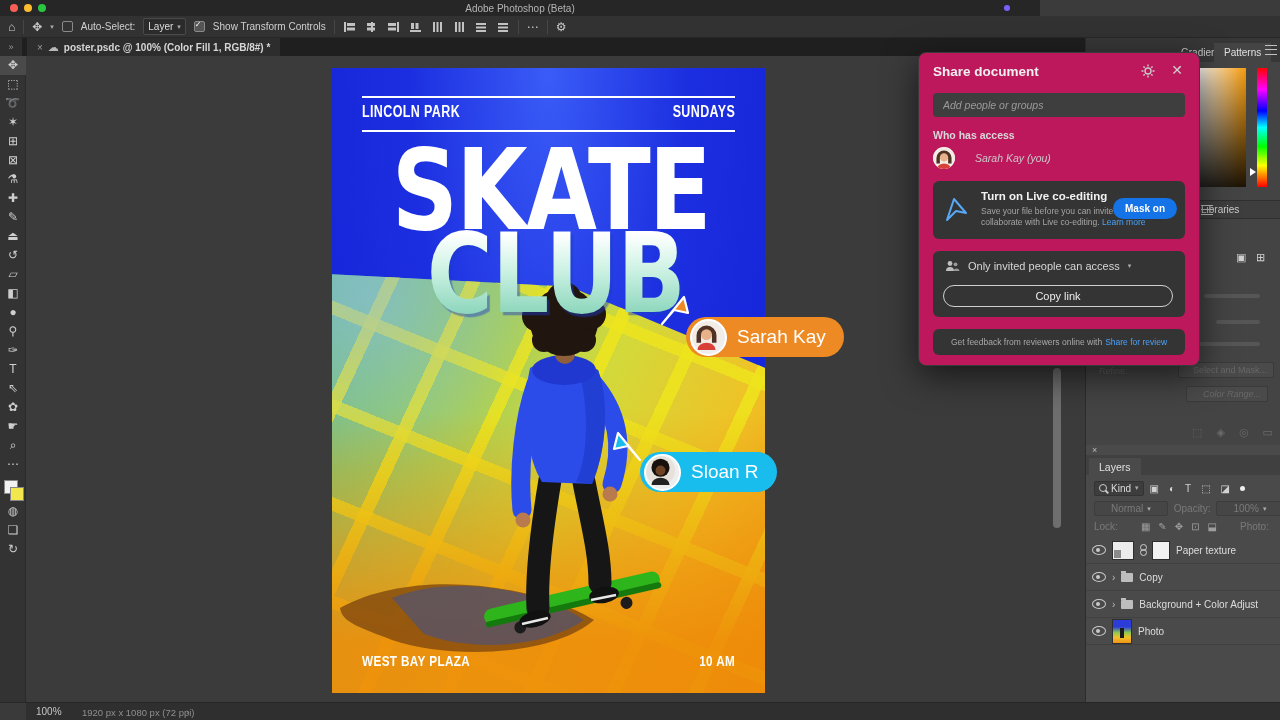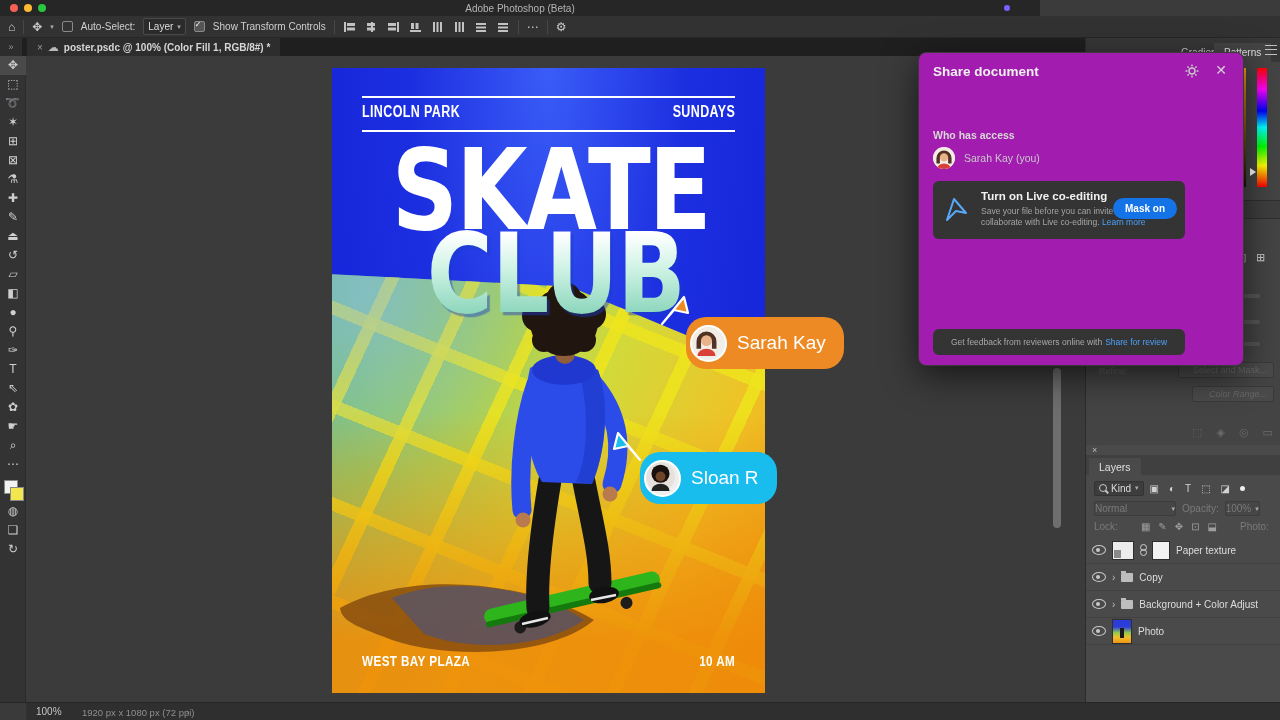--- a/index.html
+++ b/index.html
@@ -83,21 +83,21 @@
   .cond.r{transform-origin:right;}
   .headline{position:absolute;top:74px;left:4px;right:0;text-align:center;font-family:"DejaVu Sans",sans-serif;font-weight:bold;color:#fff;}
   .skate{font-size:100px;line-height:.88;letter-spacing:-2px;display:inline-block;transform:scale(.92,1.12);transform-origin:center top;}
   .club{font-size:100px;line-height:.88;letter-spacing:-1px;display:inline-block;transform:scale(.9,1.1) translateX(6px);transform-origin:center top;margin-top:-4px;
         background:linear-gradient(180deg,#ffffff 8%,#cdf2e4 45%,#7fd0b4 100%);-webkit-background-clip:text;background-clip:text;color:transparent;
         text-shadow:none;filter:drop-shadow(3px 3px 0 rgba(27,60,200,.45));}
   .pfooter{position:absolute;bottom:24px;left:30px;right:30px;display:flex;justify-content:space-between;color:#fff;font-size:15px;font-weight:bold;}
   .skater{position:absolute;inset:0;}
 
   
-  .pill{position:absolute;height:52px;border-radius:20px;display:flex;align-items:center;gap:10px;padding-left:4px;padding-right:18px;color:#fff;
+  .pill{position:absolute;height:40px;border-radius:20px;display:flex;align-items:center;gap:10px;padding-left:4px;padding-right:18px;color:#fff;
         font-size:19px;box-sizing:border-box;}
   .pill .av{width:33px;height:33px;border-radius:50%;border:2px solid #fff;overflow:hidden;background:#eee;flex:0 0 auto;}
   .pill.sarah{left:686px;top:317px;background:#ED8A23;}
   .pill.sloan{left:640px;top:452px;background:#18BDEE;}
   .cursor{position:absolute;width:34px;height:34px;}
   .cursor.sarah{left:658px;top:294px;}
   .cursor.sloan{left:610px;top:430px;}
 
   
   .rightcol{left:1085px;top:38px;width:195px;height:664px;background:#444;border-left:1px solid #2c2c2c;box-sizing:border-box;}
@@ -126,21 +126,21 @@
   .lp-close{position:absolute;left:6px;top:0px;color:#bbb;font-size:9px;}
   .lp-tabrow{position:absolute;left:0;top:10px;width:195px;height:20px;background:#404040;}
   .lp-tab{position:absolute;left:3px;top:3px;background:#4a4a4a;color:#e0e0e0;padding:3px 10px 4px;font-size:10.5px;}
   .lp-filter{position:absolute;left:0;top:34px;width:195px;height:18px;display:flex;align-items:center;gap:6px;padding-left:8px;box-sizing:border-box;}
   .kindbox{background:#3d3d3d;border:1px solid #333;border-radius:2px;height:13px;display:flex;align-items:center;gap:4px;padding:0 4px;color:#ddd;}
   .mag{width:6px;height:6px;border:1.5px solid #c9c9c9;border-radius:50%;position:relative;display:inline-block;}
   .mag::after{content:"";position:absolute;width:4px;height:1.5px;background:#c9c9c9;transform:rotate(45deg);right:-3px;bottom:-1px;}
   .fico{color:#d2d2d2;font-size:10px;}
   .pin{width:5px;height:5px;border-radius:50%;background:#eee;margin-left:4px;}
   .lp-blend{position:absolute;left:0;top:56px;width:195px;display:flex;align-items:center;gap:6px;padding-left:8px;box-sizing:border-box;color:#7a7a7a;}
-  .dimbox{background:#464646;border:1px solid #3c3c3c;border-radius:2px;color:#7a7a7a;height:13px;display:flex;align-items:center;gap:4px;padding:0 0;}
+  .dimbox{background:#464646;border:1px solid #3c3c3c;border-radius:2px;color:#7a7a7a;height:13px;display:flex;align-items:center;gap:4px;padding:0 16px;}
   .lp-lock{position:absolute;left:0;top:74px;width:195px;display:flex;align-items:center;gap:23px;padding-left:8px;box-sizing:border-box;color:#7a7a7a;}
   .lockico{color:#9e9e9e;font-size:10px;}
   .lrows{position:absolute;left:0;top:92px;width:195px;}
   .layer-row{height:26px;display:flex;align-items:center;gap:6px;padding-left:6px;border-bottom:1px solid rgba(0,0,0,.12);}
   .eye{width:12px;height:8px;border:1px solid #c9c9c9;border-radius:50%;position:relative;display:inline-block;flex:0 0 auto;}
   .eye::after{content:"";position:absolute;left:3px;top:1.5px;width:4px;height:4px;border-radius:50%;background:#c9c9c9;}
   .grp-chev{color:#bbb;font-size:10px;}
   .folder{width:12px;height:9px;background:#bdbdbd;border-radius:1px;position:relative;display:inline-block;}
   .folder::before{content:"";position:absolute;top:-2px;left:0;width:5px;height:2px;background:#bdbdbd;}
   .thumb-paper{width:20px;height:17px;background:#ececec;position:relative;display:inline-block;border:1px solid #2e2e2e;}
@@ -159,30 +159,30 @@
   .layer-row.kind-image .el-image{display:inline-block;}
 
   
   .statusbar{left:0;top:702px;width:1280px;height:18px;background:#2f2f2f;border-top:1px solid #262626;box-sizing:border-box;font-size:9.5px;}
   .sb-corner{position:absolute;left:0;top:0;width:26px;height:18px;background:#3a3a3a;}
   .sb-zoom{position:absolute;left:36px;top:3px;color:#c6c6c6;font-size:10px;}
   .sb-info{position:absolute;left:82px;top:4px;color:#8f8f8f;}
   .sb-chev{position:absolute;left:186px;top:3px;color:#8f8f8f;}
 
   
-  .dialog{left:918px;top:52px;width:280px;height:312px;background:#a21caf;border:1px solid #3a3a3a;border-radius:8px;
-          box-shadow:0 10px 34px rgba(0,0,0,.6);z-index:50;padding-left:44px;}
+  .dialog{left:918px;top:52px;width:280px;height:312px;background:#be185d;border:1px solid #3a3a3a;border-radius:8px;
+          box-shadow:0 10px 34px rgba(0,0,0,.6);z-index:50;}
   .dlg-title{position:absolute;left:14px;top:11px;font-size:13.5px;font-weight:bold;color:#f0f0f0;}
   .dlg-gear{position:absolute;right:44px;top:11px;}
   .dlg-x{position:absolute;right:16px;top:9px;color:#d0d0d0;font-size:14px;}
   .dlg-input{position:absolute;left:14px;top:40px;width:252px;height:24px;background:#3e3e3e;border:none;border-radius:4px;
              color:#ccc;font-size:10.5px;font-style:italic;padding:0 10px;box-sizing:border-box;font-family:"Liberation Sans",sans-serif;outline:none;}
   .dlg-input::placeholder{color:#9a9a9a;}
   .dlg-who{position:absolute;left:14px;top:76px;font-size:10.5px;font-weight:bold;color:#d8d8d8;}
-  .dlg-user{position:absolute;left:14px;top:94px;display:flex;align-items:center;gap:9px;font-size:10.5px;color:#c9c9c9;}
+  .dlg-user{position:absolute;left:14px;top:94px;display:flex;align-items:center;gap:20px;font-size:10.5px;color:#c9c9c9;font-style:italic;}
   .dlg-user .av{width:22px;height:22px;border-radius:50%;overflow:hidden;background:#eee;}
   .card{position:absolute;left:14px;width:252px;background:#343434;border-radius:6px;}
   .card.coedit{top:128px;height:58px;text-decoration:underline;}
   .ce-ico{position:absolute;left:10px;top:15px;}
   .ce-title{position:absolute;left:48px;top:9px;font-size:11.5px;font-weight:bold;color:#f2f2f2;}
   .ce-body{position:absolute;left:48px;top:25px;font-size:8.5px;color:#a5a5a5;line-height:1.3;white-space:nowrap;}
   .bluelink{color:#4BA2F8;}
   .turnon{position:absolute;right:8px;top:17px;background:#1473E6;color:#fff;font-size:10px;font-weight:bold;border-radius:11px;padding:5px 12px;}
   .card.access{top:198px;height:66px;}
   .ac-row{position:absolute;left:12px;top:9px;display:flex;align-items:center;gap:8px;font-size:11px;color:#d6d6d6;}
@@ -440,21 +440,21 @@
     </div>
 
     <div class="props">
       <span class="propico" style="left:150px;">▣</span>
       <span class="propico" style="left:170px;">⊞</span>
       <span class="dimpill" style="left:118px;top:76px;width:56px;"></span>
       <span class="dimpill" style="left:130px;top:102px;width:44px;"></span>
       <span class="dimpill" style="left:112px;top:124px;width:62px;"></span>
       <span class="dimlabel" style="left:13px;top:148px;">Refine:</span>
       <span class="dimbtn" style="left:92px;top:144px;width:82px;">Select and Mask...</span>
-      <span class="dimbtn" style="left:106px;top:168px;width:68px;font-style:italic;">Color Range...</span>
+      <span class="dimbtn" style="left:100px;top:168px;width:68px;font-style:italic;">Color Range...</span>
       <span class="props-bottom">
 
       <span>⬚</span>
           <span>◈</span>
           <span>◎</span>
           <span>▭</span>
         </span>
     </div>
 
     <div class="layers">
@@ -549,20 +549,21 @@
 
   <div class="abs dialog">
     <span class="dlg-title">Share document</span>
     <svg class="dlg-gear" width="14" height="14" viewBox="0 0 14 14">
       <circle cx="7" cy="7" r="3" fill="none" stroke="#c9c9c9" stroke-width="1.4"></circle>
       <g stroke="#c9c9c9" stroke-width="1.4">
         <path d="M7 0.5 V2.5 M7 11.5 V13.5 M0.5 7 H2.5 M11.5 7 H13.5 M2.4 2.4 L3.8 3.8 M10.2 10.2 L11.6 11.6 M11.6 2.4 L10.2 3.8 M3.8 10.2 L2.4 11.6"></path>
       </g>
     </svg>
     <span class="dlg-x">✕</span>
+    <input class="dlg-input" readonly="" placeholder="Add people or groups" style="">
     <span class="dlg-who">Who has access</span>
     <div class="dlg-user">
       <span class="av">
         <svg width="22" height="22" viewBox="0 0 32 32">
             <circle cx="16" cy="16" r="16" fill="#f3ece4"></circle>
             <path d="M5,16 a11,11 0 0 1 22,0 v8 h-5 v-7 a6,6 0 0 0 -12,0 v7 h-5 z" fill="#503225"></path>
             <circle cx="16" cy="15" r="6" fill="#e8b28a"></circle>
             <path d="M6,32 a10,8 0 0 1 20,0 z" fill="#d84038"></path>
           </svg>
       </span>
@@ -574,20 +575,33 @@
         <polygon points="4,24 11,3 23,17 13,15" fill="none" stroke="#57A9F7" stroke-width="2" stroke-linejoin="round"></polygon>
       </svg>
       <span class="ce-title">Turn on Live co-editing</span>
       <div class="ce-body">
         <div>Save your file before you can invite others to</div>
         <div><span>collaborate with Live co-editing.</span> <span class="bluelink">Learn more</span></div>
       </div>
       <span class="turnon">Mask on</span>
     </div>
 
+    <div class="card access">
+      <div class="ac-row">
+        <svg width="15" height="12" viewBox="0 0 15 12">
+            <circle cx="5" cy="3.5" r="2.4" fill="#bdbdbd"></circle>
+            <circle cx="10.5" cy="4.3" r="1.9" fill="#9a9a9a"></circle>
+            <path d="M1,11 a4,4 0 0 1 8,0 z" fill="#bdbdbd"></path>
+            <path d="M8.4,11 a3.2,3.2 0 0 1 6.2,0 z" fill="#9a9a9a"></path>
+          </svg>
+        <span>Only invited people can access</span>
+        <span class="caret">▾</span>
+      </div>
+      <div class="copylink">Copy link</div>
+    </div>
 
     <div class="card footer">
       <span>Get feedback from reviewers online with</span>
       <span class="bluelink">Share for review</span>
     </div>
   </div>
 
 </div>
 
 </body></html>

